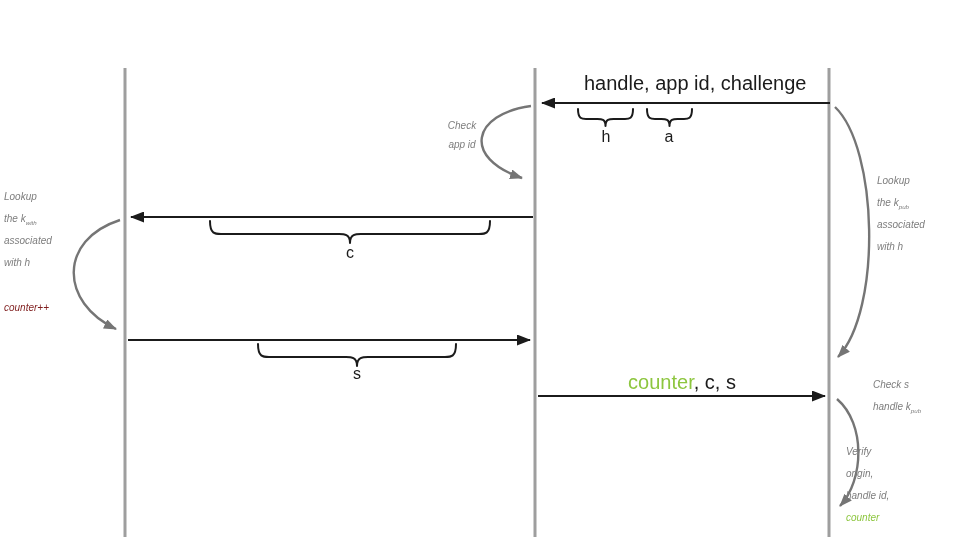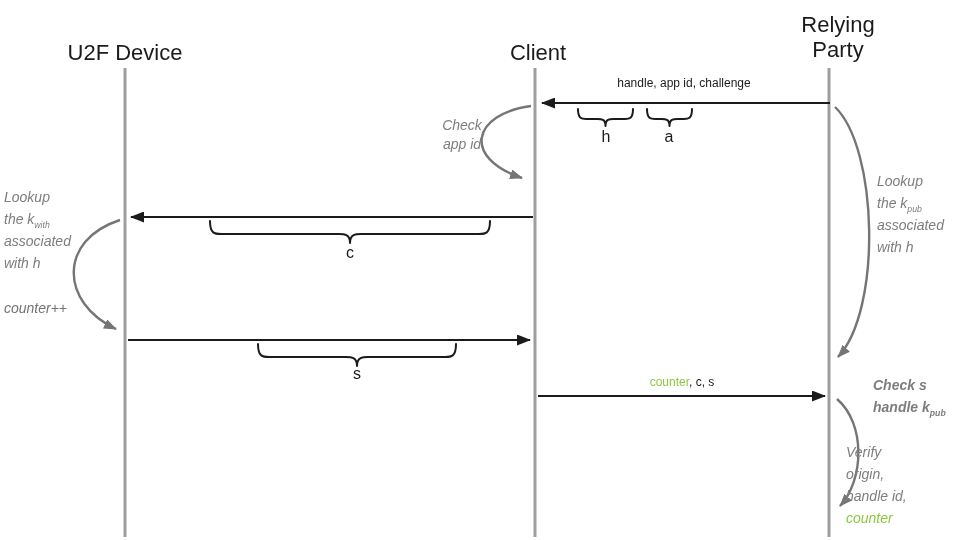--- a/index.html
+++ b/index.html
@@ -3,23 +3,23 @@
 <meta charset="utf-8">
 <style>
   html,body{margin:0;padding:0;background:#fff;}
   .stage{
     position:relative;width:960px;height:540px;background:#ffffff;overflow:hidden;
     font-family:"Liberation Sans","DejaVu Sans",sans-serif;color:#1b1b1b;
   }
   .stage svg{position:absolute;left:0;top:0;}
   .txt{position:absolute;white-space:nowrap;}
   .title{font-size:22px;line-height:25px;text-align:center;}
-  .msg{font-size:12px;line-height:20px;text-align:center;}
+  .msg{font-size:20px;line-height:20px;text-align:center;}
   .bracelbl{font-size:16px;line-height:16px;text-align:center;}
-  .note{font-size:14px;line-height:22px;font-style:italic;color:#7d7d7d;}
+  .note{font-size:10px;line-height:22px;font-style:italic;color:#7d7d7d;}
   .note-center{text-align:center;line-height:19px;}
   sub{font-size:0.62em;line-height:0;}
 </style>
 </head>
 <body>
 
 <div class="stage">
 
   <svg width="960" height="540" viewBox="0 0 960 540">
     <defs>
@@ -44,55 +44,49 @@
     <path d="M120,220 C58,240 60,303 116,329" fill="none" stroke="#757575" stroke-width="2.4" marker-end="url(#ag)"></path>
     <path d="M835,107 C878,148 882,310 838,357" fill="none" stroke="#757575" stroke-width="2.4" marker-end="url(#ag)"></path>
     <path d="M837,399 C866,424 864,480 840,506" fill="none" stroke="#757575" stroke-width="2.4" marker-end="url(#ag)"></path>
 
     <path d="M578,109 C578,119 582,119 586,119 L597.5,119 C601.5,119 605.5,119 605.5,126 C605.5,119 609.5,119 613.5,119 L625,119 C629,119 633,119 633,109" fill="none" stroke="#1b1b1b" stroke-width="2" stroke-linecap="round" stroke-linejoin="round"></path>
     <path d="M647,109 C647,119 651,119 655,119 L661.5,119 C665.5,119 669.5,119 669.5,126 C669.5,119 673.5,119 677.5,119 L684,119 C688,119 692,119 692,109" fill="none" stroke="#1b1b1b" stroke-width="2" stroke-linecap="round" stroke-linejoin="round"></path>
     <path d="M210,221 C210,234 215,234 221,234 L339,234 C344,234 350,234 350,243 C350,234 356,234 361,234 L479,234 C485,234 490,234 490,221" fill="none" stroke="#1b1b1b" stroke-width="2" stroke-linecap="round" stroke-linejoin="round"></path>
     <path d="M258,344 C258,357 263,357 269,357 L346,357 C351,357 357,357 357,366 C357,357 363,357 368,357 L445,357 C451,357 456,357 456,344" fill="none" stroke="#1b1b1b" stroke-width="2" stroke-linecap="round" stroke-linejoin="round"></path>
   </svg>
 
-  <div class="txt title" style="left:45px;top:40px;width:160px;">U2F Device</div>
-  <div class="txt title" style="left:478px;top:40px;width:120px;">Client</div>
-  <div class="txt title" style="left:778px;top:12px;width:120px;">
-    <div>Relying</div>
-    <div>Party</div>
-  </div>
 
   <div class="txt msg" style="left:584px;top:73px;width:200px;">handle, app id, challenge</div>
   <div class="txt msg" style="left:582px;top:372px;width:200px;"><span style="color: rgb(141, 198, 63);">counter</span><span>, c, s</span></div>
 
   <div class="txt bracelbl" style="left:586px;top:129px;width:40px;">h</div>
   <div class="txt bracelbl" style="left:649px;top:129px;width:40px;">a</div>
   <div class="txt bracelbl" style="left:330px;top:245px;width:40px;">c</div>
   <div class="txt bracelbl" style="left:337px;top:366px;width:40px;">s</div>
 
   <div class="txt note note-center" style="left:433px;top:116px;width:58px;">
       <div><span>Check</span></div>
       <div><span>app id</span></div>
     </div>
   <div class="txt note" style="left:4px;top:186px;">
       <div><span>Lookup</span></div>
       <div><span>the k</span><sub>with</sub></div>
       <div><span>associated</span></div>
       <div><span>with h</span></div>
     </div>
   <div class="txt note" style="left:4px;top:297px;">
-      <div><span style="color: #737373;">counter++</span></div>
+      <div><span style="color: #7f1d1d;">counter++</span></div>
     </div>
   <div class="txt note" style="left:877px;top:170px;">
       <div><span>Lookup</span></div>
       <div><span>the k</span><sub>pub</sub></div>
       <div><span>associated</span></div>
       <div><span>with h</span></div>
     </div>
-  <div class="txt note" style="left:873px;top:374px;font-weight:bold;">
+  <div class="txt note" style="left:873px;top:374px;">
       <div><span>Check s</span></div>
       <div><span>handle k</span><sub>pub</sub></div>
     </div>
   <div class="txt note" style="left:846px;top:441px;">
       <div><span>Verify</span></div>
       <div><span>origin,</span></div>
       <div><span>handle id,</span></div>
       <div><span style="color: rgb(141, 198, 63);">counter</span></div>
     </div>
 

